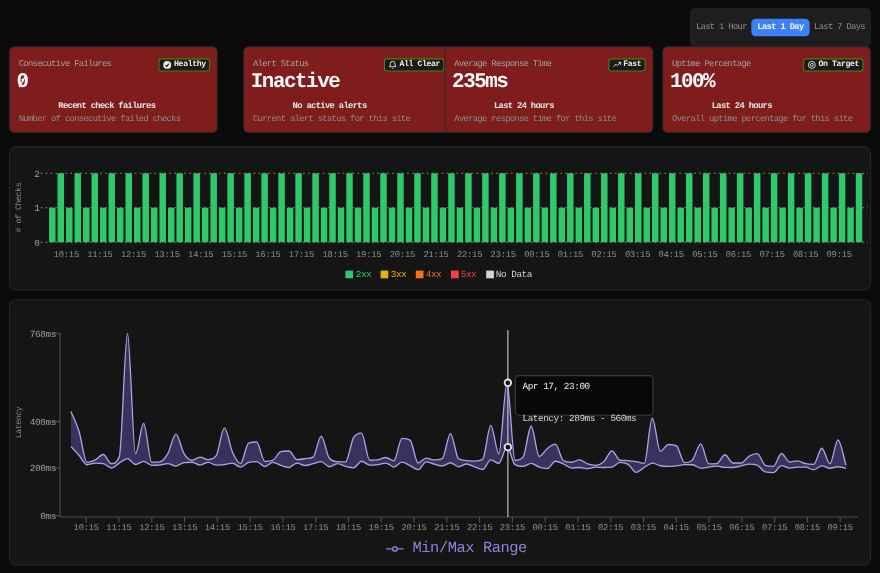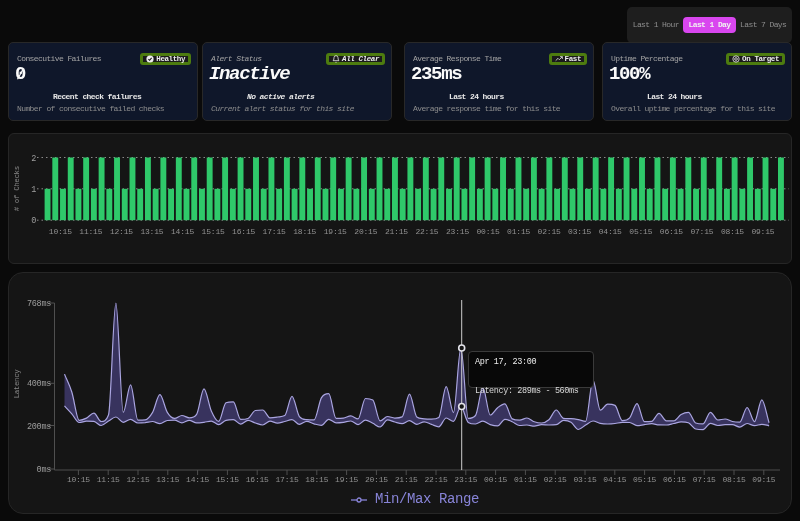--- a/index.html
+++ b/index.html
@@ -1,31 +1,31 @@
 <!DOCTYPE html>
 <html><head><meta charset="utf-8"><style>
 *{margin:0;padding:0;box-sizing:border-box;}
 html,body{width:800px;height:521px;background:#0a0a0a;font-family:"Liberation Mono",monospace;overflow:hidden;-webkit-font-smoothing:antialiased;}
 .seg{position:absolute;left:627px;top:7px;width:165px;height:36px;background:#1e1e1e;border-radius:5px;display:flex;align-items:center;padding:2px;}
 .seg span{flex:1;text-align:center;font-size:8px;letter-spacing:-0.6px;color:#8e8e8e;line-height:16px;}
-.seg span.on{background:#d946ef;border-radius:4px;color:#f2f2f2;font-weight:bold;}
-.card{position:absolute;top:42px;width:190px;height:79px;background:#0f172a;border:1px solid #282828;border-radius:5px;}
+.seg span.on{background:#3b82f6;border-radius:4px;color:#f2f2f2;font-weight:bold;}
+.card{position:absolute;top:42px;width:190px;height:79px;background:#7f1d1d;border:1px solid #282828;border-radius:5px;}
 .ct{position:absolute;left:8px;top:11px;font-size:8px;letter-spacing:-0.6px;color:#a3a3a3;white-space:nowrap;}
-.badge{position:absolute;top:10px;right:6px;height:12px;border:3px solid #4d7c0f;border-radius:3px;display:flex;align-items:center;padding:0 3px;font-size:7.5px;letter-spacing:-0.4px;font-weight:bold;color:#ededed;white-space:nowrap;background:#1b1b1b;}
+.badge{position:absolute;top:10px;right:6px;height:12px;border:1px solid #4d7c0f;border-radius:3px;display:flex;align-items:center;padding:0 3px;font-size:7.5px;letter-spacing:-0.4px;font-weight:bold;color:#ededed;white-space:nowrap;background:#1b1b1b;}
 .badge svg{margin-right:2px;}
 .cv{position:absolute;left:6px;top:22px;font-size:19px;letter-spacing:-1.35px;font-weight:bold;color:#fafafa;line-height:19px;white-space:nowrap;}
 .cs{position:absolute;left:8px;top:49px;font-size:8px;letter-spacing:-0.6px;font-weight:bold;color:#e6e6e6;white-space:nowrap;padding-left:36px;}
 .cd{position:absolute;left:8px;top:61px;font-size:8px;letter-spacing:-0.6px;color:#8d8d8d;white-space:nowrap;}
 .panel{position:absolute;left:8px;width:784px;background:#151515;border:1px solid #262626;border-radius:6px;}
 text{font-family:"Liberation Mono",monospace;}
 .ax{font-size:8px;fill:#919191;letter-spacing:-0.2px;}
 .ay{font-size:8.5px;fill:#9e9e9e;letter-spacing:-0.3px;}
 .rot{font-size:7.5px;fill:#8a8a8a;letter-spacing:-0.4px;}
 .axl{stroke:#4f4f4f;stroke-width:1;}
-.tt{position:absolute;left:459px;top:78px;width:126px;height:37px;background:rgba(8,8,8,0.97);border:1px solid #3a3a3a;border-radius:4px;padding:5px 6px;}
+.tt{position:absolute;left:459px;top:68px;width:126px;height:37px;background:rgba(8,8,8,0.97);border:1px solid #3a3a3a;border-radius:4px;padding:5px 6px;}
 .tt .l1{font-size:8.5px;letter-spacing:-0.4px;color:#ececec;white-space:nowrap;}
 .tt .l2{font-size:8.5px;letter-spacing:-0.4px;color:#d8d8d8;white-space:nowrap;margin-top:19px;}
 .lg2{position:absolute;left:0;top:111px;width:784px;text-align:center;font-size:8.5px;letter-spacing:-0.4px;}
 .lg2 b{font-weight:normal;margin:0 4px 0 2px;}
 .sq{display:inline-block;width:7px;height:7px;vertical-align:-1px;}
 .lg3{position:absolute;left:14px;top:218px;width:784px;text-align:center;font-size:14px;letter-spacing:-0.4px;color:#8884d8;}
 </style></head><body>
 <div class="seg">
     <span>Last 1 Hour</span>
     <span class="on">Last 1 Day</span>
@@ -37,21 +37,21 @@
  <div class="badge"><svg width="8" height="8" viewBox="0 0 10 10">
         <circle cx="5" cy="5" r="4.5" fill="#ededed"></circle>
         <path d="M3 5.2 L4.5 6.6 L7 3.6" stroke="#161616" stroke-width="1.3" fill="none"></path>
       </svg>Healthy</div>
  <div class="cv" style="position:absolute;">0<svg width="11" height="19" style="position:absolute;left:0;top:0;" viewBox="0 0 11 19">
         <line x1="2.5" y1="14.2" x2="7.9" y2="4.6" stroke="#fafafa" stroke-width="1.2"></line>
       </svg></div>
  <div class="cs">Recent check failures</div>
  <div class="cd">Number of consecutive failed checks</div>
 </div>
-<div class="card" style="left:202px;font-style:italic;">
+<div class="card" style="left:221px;">
  <div class="ct">Alert Status</div>
  <div class="badge"><svg width="8" height="8" viewBox="0 0 24 24" fill="none" stroke="#ededed" stroke-width="2.4">
         <path d="M6 8a6 6 0 0 1 12 0c0 7 3 9 3 9H3s3-2 3-9"></path>
         <path d="M10.3 21a1.94 1.94 0 0 0 3.4 0"></path>
       </svg>All Clear</div>
  <div class="cv">Inactive</div>
  <div class="cs">No active alerts</div>
  <div class="cd">Current alert status for this site</div>
 </div>
 <div class="card" style="left:404px;">
@@ -202,23 +202,30 @@
       <text x="510.6" y="101" text-anchor="middle" class="ax">01:15</text>
       <text x="541.1" y="101" text-anchor="middle" class="ax">02:15</text>
       <text x="571.6" y="101" text-anchor="middle" class="ax">03:15</text>
       <text x="602.2" y="101" text-anchor="middle" class="ax">04:15</text>
       <text x="632.8" y="101" text-anchor="middle" class="ax">05:15</text>
       <text x="663.3" y="101" text-anchor="middle" class="ax">06:15</text>
       <text x="693.9" y="101" text-anchor="middle" class="ax">07:15</text>
       <text x="724.4" y="101" text-anchor="middle" class="ax">08:15</text>
       <text x="754.9" y="101" text-anchor="middle" class="ax">09:15</text>
 </svg>
+<div class="lg2">
+ <span class="sq" style="background:#2fc96a;"></span><b style="color:#2fc96a;">2xx</b>
+ <span class="sq" style="background:#eab308;"></span><b style="color:#eab308;">3xx</b>
+ <span class="sq" style="background:#f97316;"></span><b style="color:#f97316;">4xx</b>
+ <span class="sq" style="background:#ef4444;"></span><b style="color:#ef4444;">5xx</b>
+ <span class="sq" style="background:#d4d4d4;"></span><b style="color:#d4d4d4;">No Data</b>
+</div>
 </div>
 
-<div class="panel" style="top:272px;height:242px;border-radius:15px;">
+<div class="panel" style="top:272px;height:242px;">
 <svg width="783" height="241" style="position:absolute;left:-1px;top:-1px;">
  <line x1="46.5" y1="31" x2="46.5" y2="198" class="axl"></line>
  <line x1="46.5" y1="198" x2="772" y2="198" class="axl"></line>
  <line x1="40.5" y1="31" x2="46.5" y2="31" class="axl"></line>
  <line x1="40.5" y1="111.3" x2="46.5" y2="111.3" class="axl"></line>
  <line x1="40.5" y1="153.5" x2="46.5" y2="153.5" class="axl"></line>
  <line x1="40.5" y1="197" x2="46.5" y2="197" class="axl"></line>
  <line x1="70.4" y1="198" x2="70.4" y2="203" class="axl"></line>
       <line x1="100.2" y1="198" x2="100.2" y2="203" class="axl"></line>
       <line x1="130.0" y1="198" x2="130.0" y2="203" class="axl"></line>

